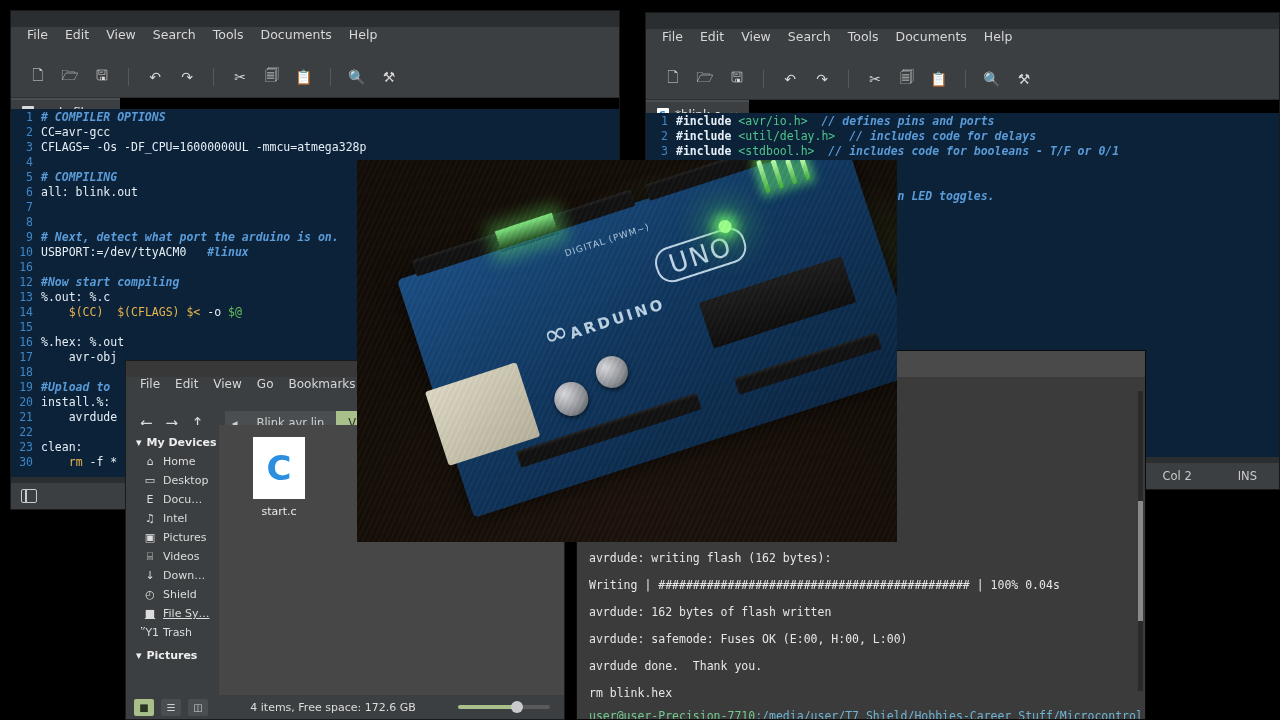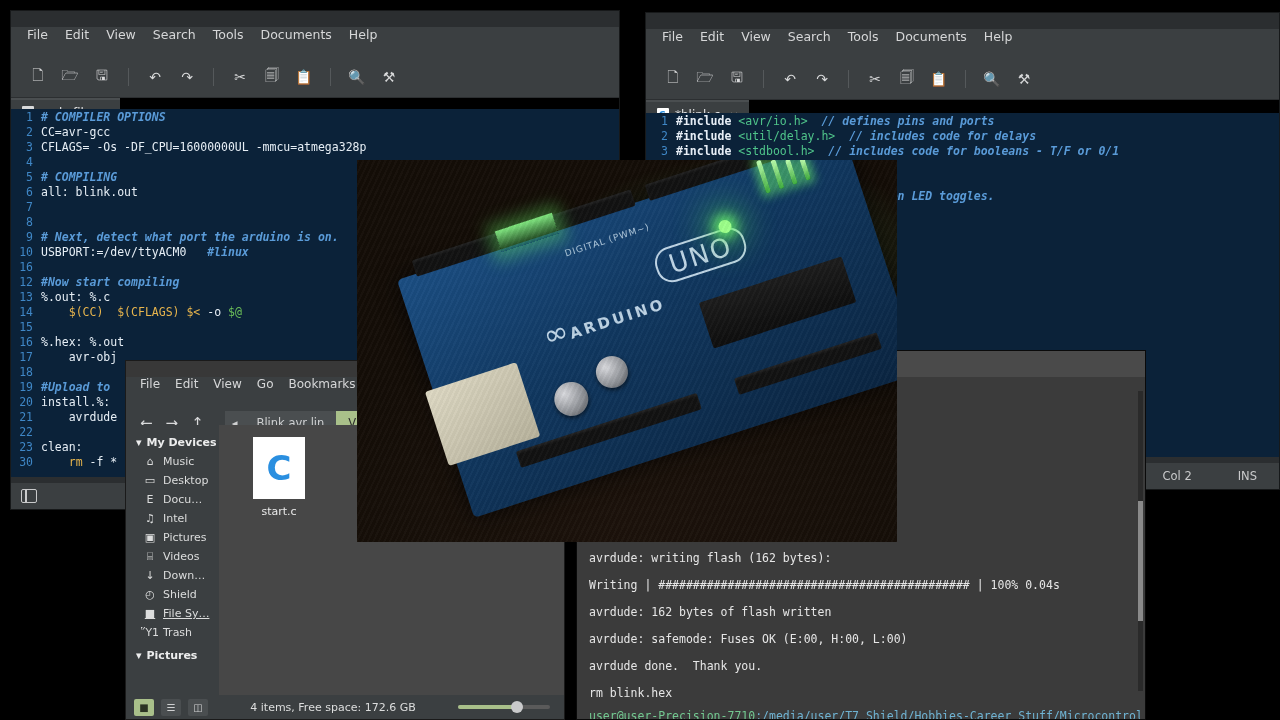--- a/index.html
+++ b/index.html
@@ -323,21 +323,21 @@
     </div>
     <div class="body">
       <div class="side">
         <div class="grp">
           <span>▾</span>
           <span>My Devices</span>
         </div>
         <div id="fmside">
             <div class="sitem">
               <span class="sico">⌂</span>
-              <span>Music</span>
+              <span>Home</span>
             </div>
             <div class="sitem">
               <span class="sico">▭</span>
               <span>Desktop</span>
             </div>
             <div class="sitem">
               <span class="sico">὜E</span>
               <span>Docu…</span>
             </div>
             <div class="sitem">

